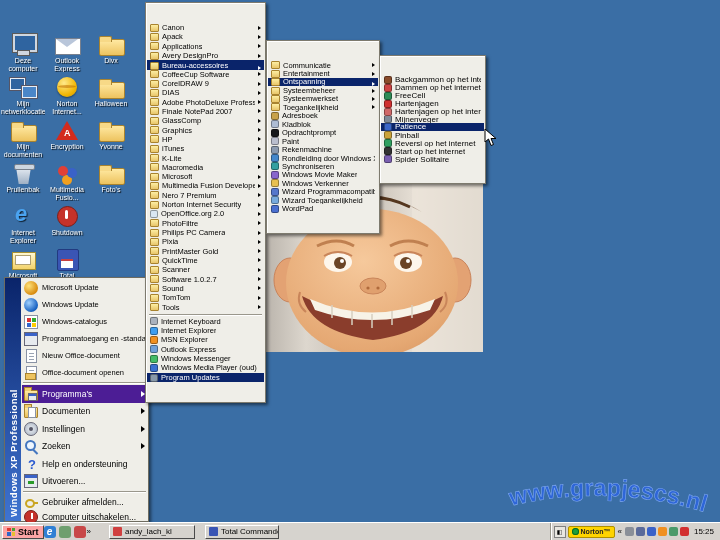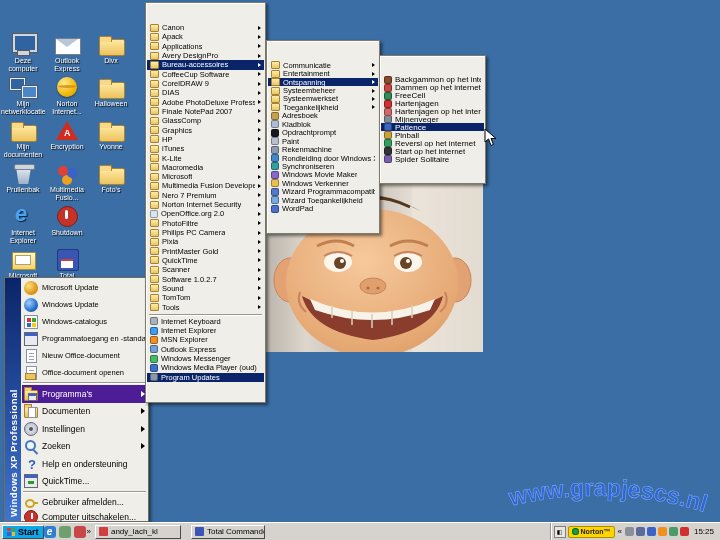--- a/index.html
+++ b/index.html
@@ -34,21 +34,21 @@
   [data-icon="power"] .dic::before{left:5px;top:0;width:19px;height:19px;border-radius:50%;background:#c5322a;border:1px solid #7d1d17;}
   [data-icon="power"] .dic::after{left:13px;top:4px;width:3px;height:9px;background:#fff;border-radius:2px;}
   [data-icon="floppy"] .dic::before{left:5px;top:0;width:20px;height:20px;background:#3a55b4;border-radius:2px;border:1px solid #223a80;}
   [data-icon="floppy"] .dic::after{left:9px;top:10px;width:12px;height:9px;background:#fff;box-shadow:inset 0 2px 0 #c84040;}
 
   
   .menu{position:absolute;background:#efeee8;border:1px solid #7d7a6e;box-shadow:inset 1px 1px 0 #fff,2px 2px 3px rgba(0,0,0,.5);padding:20px 1px;}
   .menu ul{margin:0;padding:0;list-style:none;display:flex;flex-direction:column;height:100%;}
   .mi{flex:1 1 0;min-height:0;display:flex;align-items:center;gap:3px;padding:0 3px;white-space:nowrap;overflow:hidden;color:#000;position:relative;}
   .mi .ml{flex:0 1 auto;overflow:hidden;}
-  .mi.hl{background:#0a246a;color:#fff;}
+  .mi.hl{background:#0a246a;color:#fff;align-items:flex-end;}
   .mi.sub::after{content:"";margin-left:auto;width:0;height:0;border-top:2.5px solid transparent;border-bottom:2.5px solid transparent;border-left:3.5px solid currentColor;}
   .mi .ic{flex:none;width:9px;height:8px;background:linear-gradient(#fdeea2,#e8c56a);border:1px solid #a8832f;border-radius:1px;}
   .mi[data-icon="app"] .ic{width:8px;height:8px;background:var(--ic,#7a90a8);border:1px solid rgba(0,0,0,.35);border-radius:2px;}
   .mi.sep-before{margin-top:5px;overflow:visible;}
   .mi.sep-before::before{content:"";position:absolute;top:-3px;left:2px;right:2px;border-top:1px solid #9a978c;border-bottom:1px solid #fff;}
   #menu1{left:145px;top:2px;width:121px;height:401px;font-size:7.5px;}
   #menu2{left:266px;top:40px;width:114px;height:194px;font-size:7.5px;}
   #menu3{left:379px;top:55px;width:107px;height:129px;font-size:8px;}
 
   
@@ -87,31 +87,31 @@
   [data-icon="run"] .smic{background:#e7eaef;border:1px solid #667;}
   [data-icon="run"] .smic::before{left:0;top:0;right:0;height:3px;background:#3a62c8;}
   [data-icon="run"] .smic::after{left:3px;top:6px;width:6px;height:3px;background:#2a9a2a;}
   [data-icon="key"] .smic::before{left:1px;top:4px;width:6px;height:5px;border:2px solid #caa520;border-radius:50%;}
   [data-icon="key"] .smic::after{left:10px;top:7px;width:4px;height:2px;background:#caa520;box-shadow:2px 2px 0 -1px #caa520;}
   [data-icon="shutdown"] .smic{background:#c5322a;border-radius:50%;border:1px solid #7d1d17;}
   [data-icon="shutdown"] .smic::before{left:6px;top:2px;width:2px;height:6px;background:#fff;}
 
   
   .taskbar{position:absolute;left:0;bottom:0;width:720px;height:18px;background:#d6d3ce;border-top:1px solid #fff;display:flex;align-items:center;font-size:8px;color:#000;}
-  .start-button{flex:none;height:14px;margin-left:2px;display:flex;align-items:center;gap:3px;padding:0 4px;background:#0ea5e9;border:1px solid;border-color:#fff #4a4a4a #4a4a4a #fff;font-weight:bold;font-size:9px;}
+  .start-button{flex:none;height:14px;margin-left:2px;display:flex;align-items:center;gap:3px;padding:0 4px;background:#fca5a5;border:1px solid;border-color:#fff #4a4a4a #4a4a4a #fff;font-weight:bold;font-size:9px;}
   .winflag{width:8px;height:8px;display:grid;grid-template-columns:1fr 1fr;gap:1px;}
   .winflag i{display:block;}
   .winflag i:nth-child(1){background:#e03a2f;}.winflag i:nth-child(2){background:#4aa32f;}
   .winflag i:nth-child(3){background:#2f66c8;}.winflag i:nth-child(4){background:#e8c02f;}
   .ql{display:flex;align-items:center;gap:3px;margin-left:5px;padding-right:4px;}
   .qli{width:12px;height:12px;border-radius:3px;background:var(--ic,#888);color:#fff;font:italic bold 10px/12px "Liberation Sans",sans-serif;text-align:center;}
   .ql-more{font-size:8px;margin-left:1px;}
   .task-btn{height:14px;display:flex;align-items:center;gap:3px;padding:0 3px;background:#d6d3ce;border:1px solid;border-color:#fff #4a4a4a #4a4a4a #fff;overflow:hidden;white-space:nowrap;}
   .task-btn .tbi{flex:none;width:9px;height:9px;background:var(--ic,#888);border-radius:1px;}
-  .tb1{width:86px;margin-left:4px;text-align:center;}
+  .tb1{width:86px;margin-left:18px;text-align:center;}
   .tb2{width:74px;margin-left:10px;}
   .tray{margin-left:auto;display:flex;align-items:center;gap:2px;padding:0 3px;height:100%;border-left:1px solid #9a978c;box-shadow:inset 1px 0 0 #fff;}
   .lang-btn{width:12px;height:12px;background:#e8e6e0;border:1px solid #808080;font-size:6px;line-height:10px;text-align:center;}
   .norton{height:12px;display:flex;align-items:center;gap:2px;background:#ffd400;border:1px solid #b09000;border-radius:2px;padding:0 3px;font-size:7px;font-weight:bold;color:#222;}
   .ncheck{width:7px;height:7px;border-radius:50%;background:#1e9e3a;box-shadow:inset 0 0 0 1px #0a6a20;}
   .chev{font-size:8px;margin:0 1px;}
   .tico{width:9px;height:9px;border-radius:2px;background:var(--ic,#888);}
   .clock{margin-left:3px;font-size:8px;padding-right:3px;}
 
   
@@ -283,21 +283,21 @@
           <li class="smi sub" data-icon="search">
             <span class="smic"></span>
             <span class="sml">Zoeken</span>
           </li>
           <li class="smi" data-icon="help">
             <span class="smic"></span>
             <span class="sml">Help en ondersteuning</span>
           </li>
           <li class="smi" data-icon="run">
             <span class="smic"></span>
-            <span class="sml">QuickTime...</span>
+            <span class="sml">Uitvoeren...</span>
           </li>
       </ul>
       <div class="smsep"></div>
       <ul class="sm-bot">
         <li class="smi" data-icon="key">
             <span class="smic"></span>
             <span class="sml">Gebruiker afmelden...</span>
           </li>
           <li class="smi" data-icon="shutdown">
             <span class="smic"></span>

